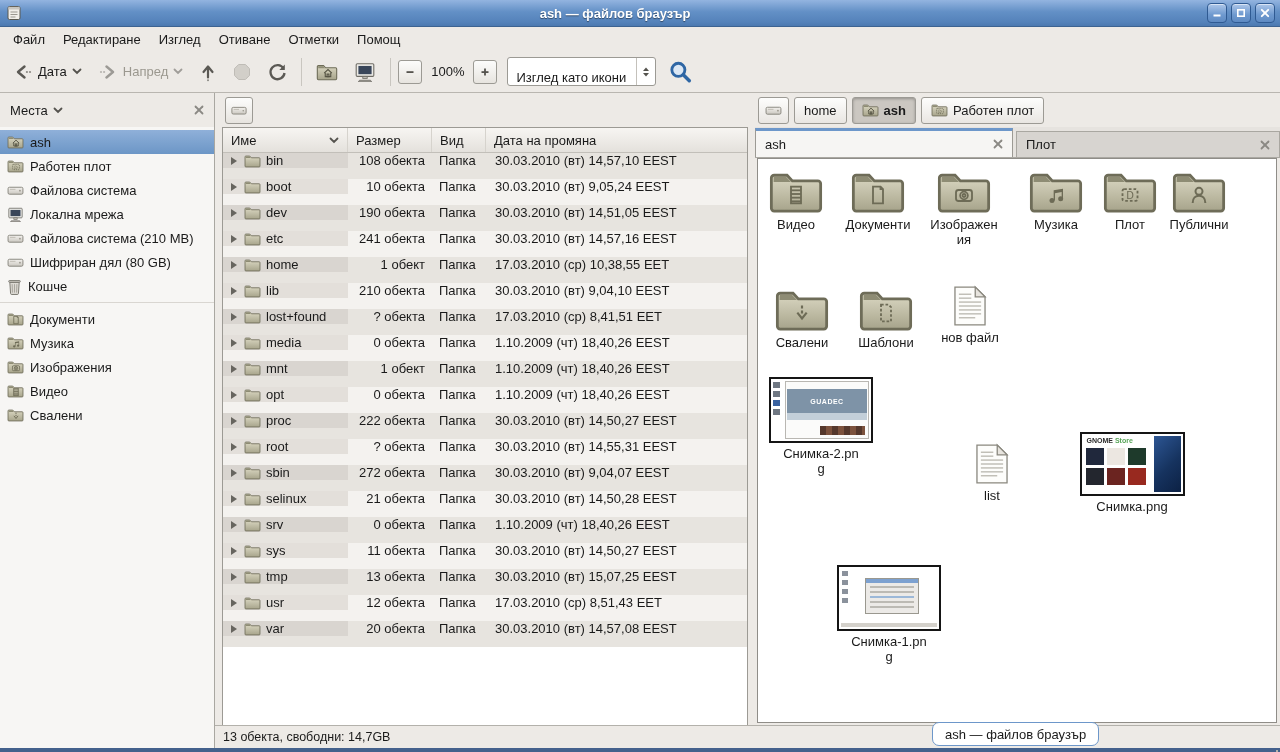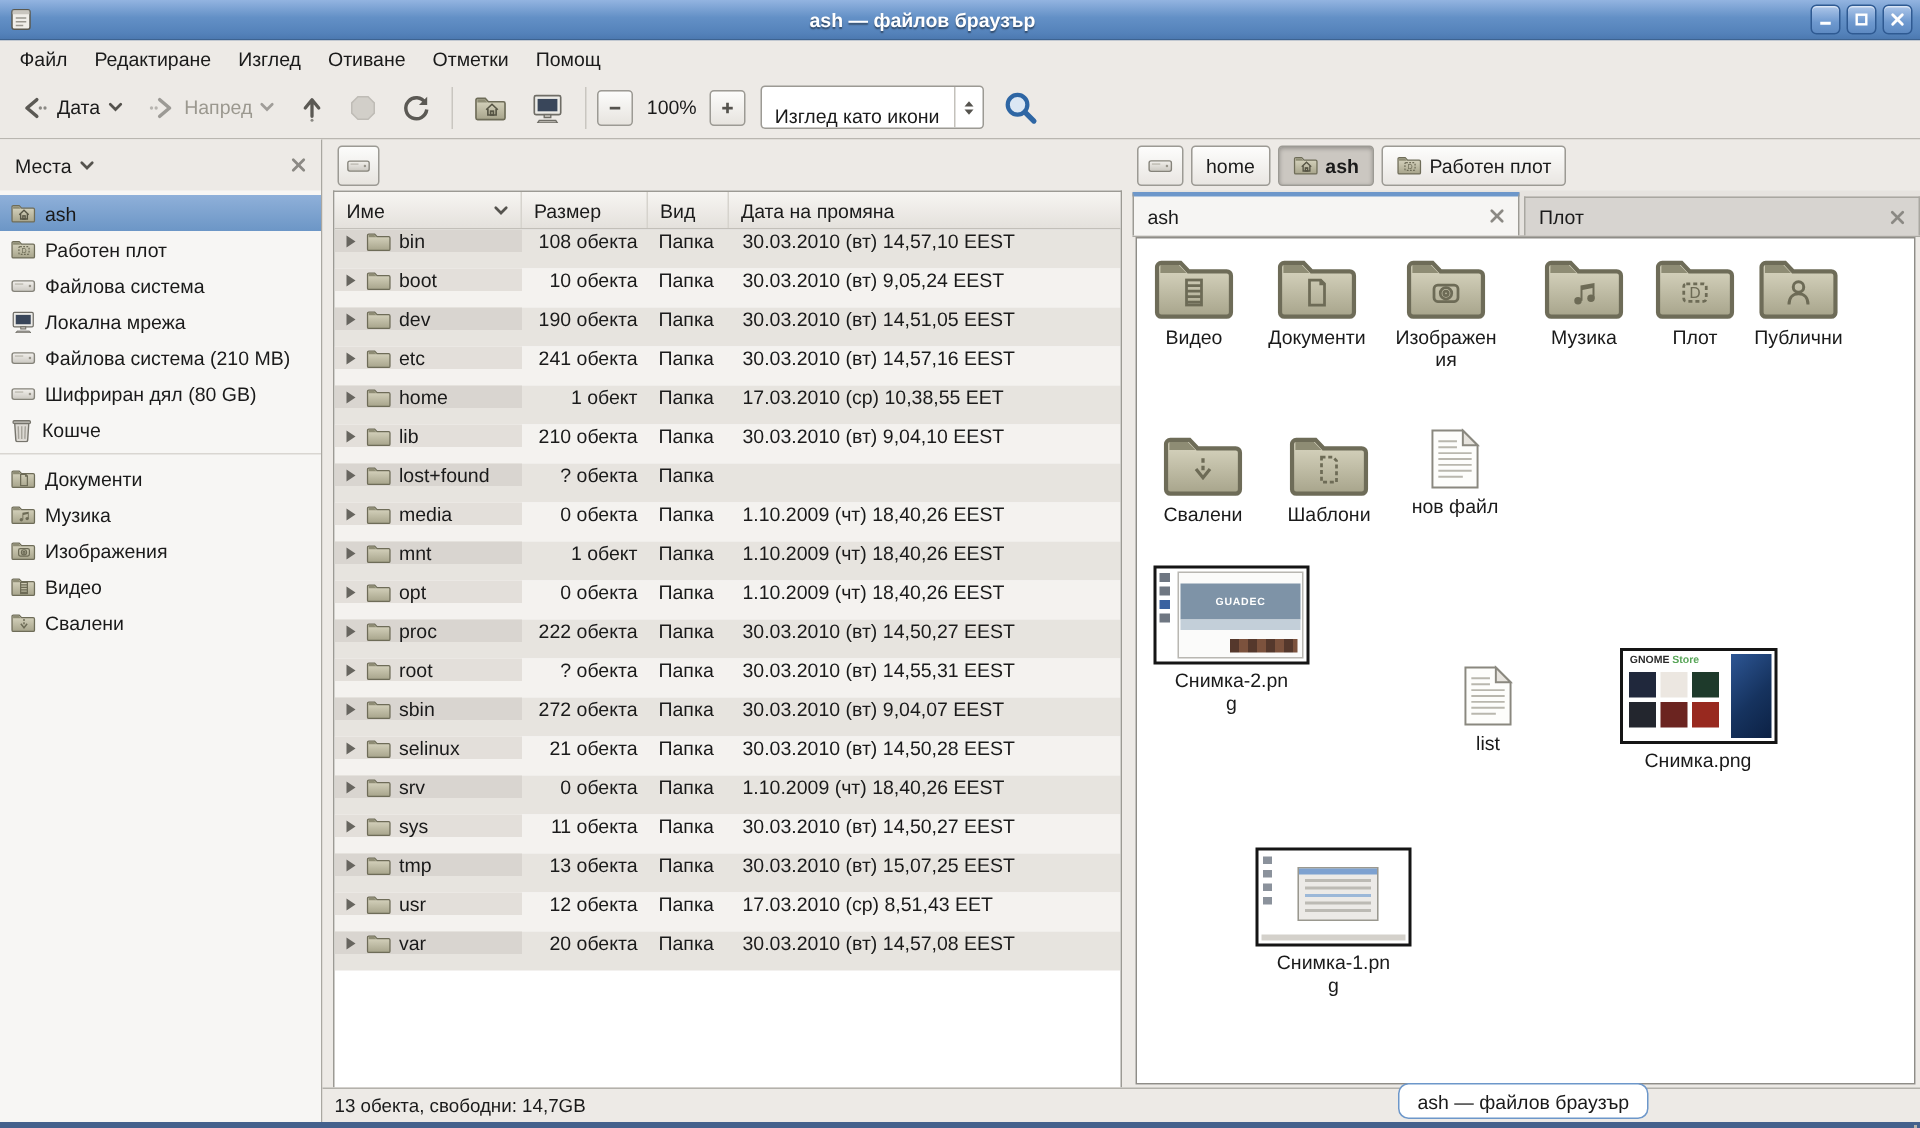--- a/index.html
+++ b/index.html
@@ -705,20 +705,21 @@
                     <span class="expander"></span>
        <span class="fico">
                       <svg width="17" height="14" aria-hidden="true">
                         <use href="#sym-folder"></use>
                       </svg>
                     </span>
                     <span>lost+found</span>
                   </span>
      <span class="cell cell-size">? обекта</span>
      <span class="cell cell-type">Папка</span>
+     <span class="cell cell-date">17.03.2010 (ср)  8,41,51 EET</span>
    </div>
                 <div class="trow">
      <span class="cell cell-name">
                     <span class="expander"></span>
        <span class="fico">
                       <svg width="17" height="14" aria-hidden="true">
                         <use href="#sym-folder"></use>
                       </svg>
                     </span>
                     <span>media</span>

